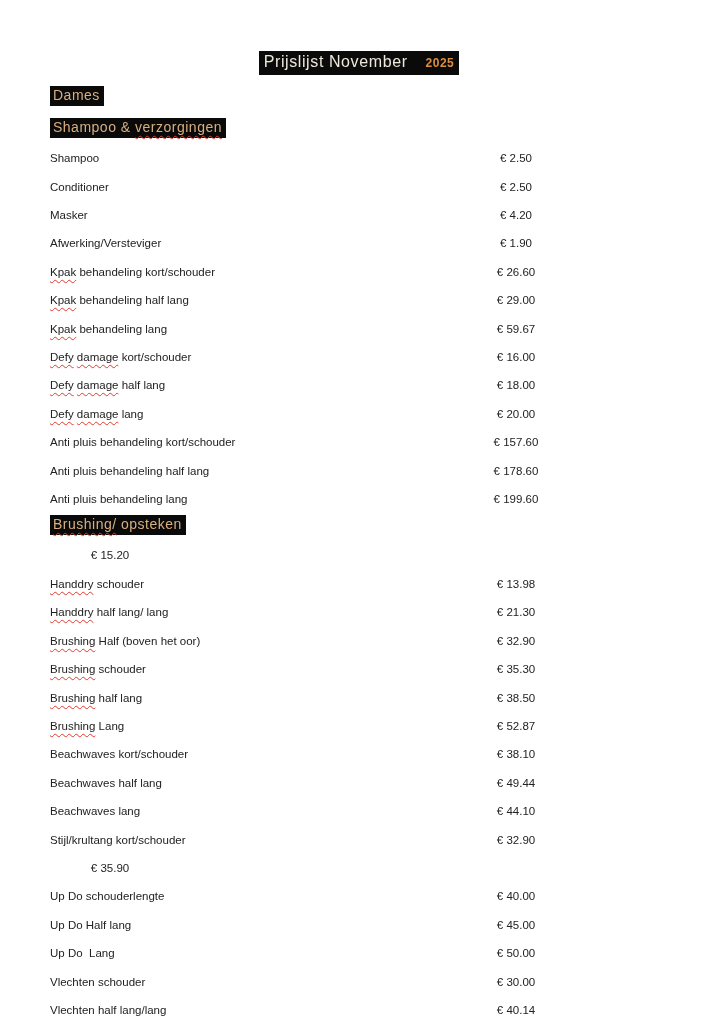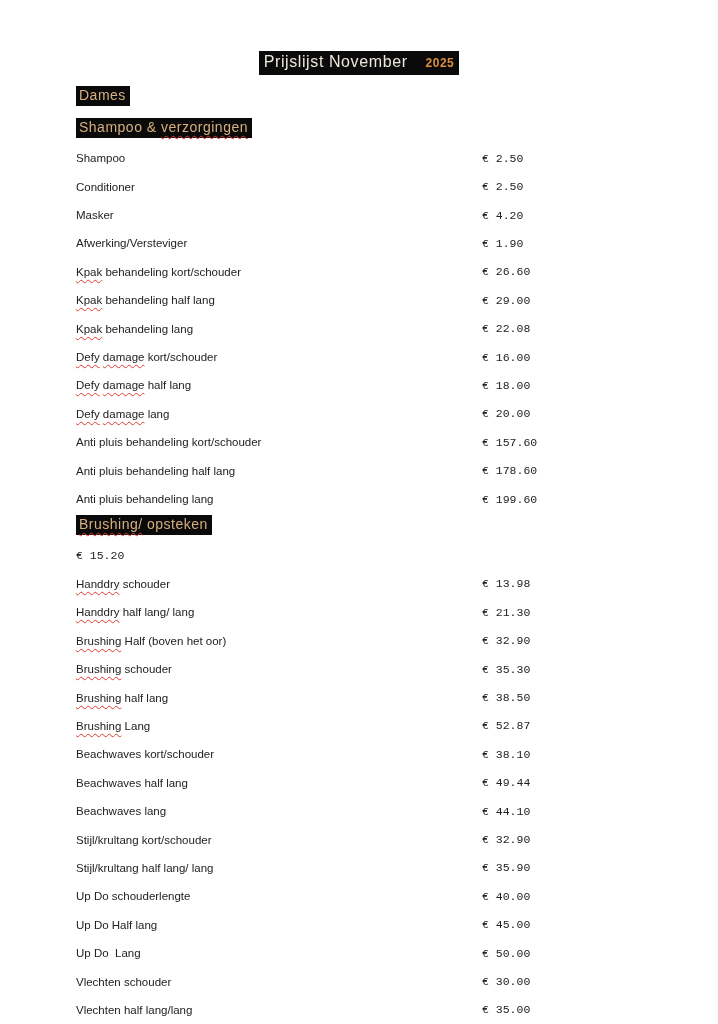--- a/index.html
+++ b/index.html
@@ -30,21 +30,21 @@
     font-size: 16px;
     letter-spacing: 0.6px;
   }
   .title-year {
     color: var(--year-text, #DD8E3E);
     font-size: 12px;
     font-weight: bold;
     margin-left: 18px;
     letter-spacing: 0.5px;
   }
-  .content { margin-left: 76px; }
+  .content { margin-left: 50px; }
   .doc-subtitle-wrap { margin-top: 11px; }
   .highlight {
     display: inline-block;
     background: var(--header-bg, #0a0a0a);
     color: var(--header-text, #D8AF7F);
     font-size: 14px;
     letter-spacing: 0.5px;
     padding: 2px 4px 3px 3px;
     line-height: 15px;
   }
@@ -56,24 +56,24 @@
     height: 28.42px;
   }
   .row .label {
     flex: 0 0 406px;
     font-size: 11.5px;
     color: var(--body-text, #222222);
     white-space: pre;
   }
   .row .price {
     width: 120px;
+    text-align: center;
     font-size: 11.5px;
     color: var(--body-text, #222222);
     white-space: pre;
-    font-family: Liberation Mono, monospace;
   }
   .sq {
     text-decoration-line: underline;
     text-decoration-style: wavy;
     text-decoration-color: var(--squiggle, #E03B30);
     text-decoration-thickness: 1px;
     text-underline-offset: 3px;
   }
 </style>
 </head>
@@ -111,21 +111,21 @@
         <div class="row">
           <span class="label"><span class="sq">Kpak</span><span> </span><span>behandeling</span><span> </span><span>kort/schouder</span></span>
           <span class="price">€ 26.60</span>
         </div>
         <div class="row">
           <span class="label"><span class="sq">Kpak</span><span> </span><span>behandeling</span><span> </span><span>half</span><span> </span><span>lang</span></span>
           <span class="price">€ 29.00</span>
         </div>
         <div class="row">
           <span class="label"><span class="sq">Kpak</span><span> </span><span>behandeling</span><span> </span><span>lang</span></span>
-          <span class="price">€ 22.08</span>
+          <span class="price">€ 59.67</span>
         </div>
         <div class="row">
           <span class="label"><span class="sq">Defy</span><span> </span><span class="sq">damage</span><span> </span><span>kort/schouder</span></span>
           <span class="price">€ 16.00</span>
         </div>
         <div class="row">
           <span class="label"><span class="sq">Defy</span><span> </span><span class="sq">damage</span><span> </span><span>half</span><span> </span><span>lang</span></span>
           <span class="price">€ 18.00</span>
         </div>
         <div class="row">
@@ -182,39 +182,38 @@
         </div>
         <div class="row">
           <span class="label"><span>Beachwaves</span><span> </span><span>lang</span></span>
           <span class="price">€ 44.10</span>
         </div>
         <div class="row">
           <span class="label"><span>Stijl/krultang</span><span> </span><span>kort/schouder</span></span>
           <span class="price">€ 32.90</span>
         </div>
         <div class="row">
-          <span class="label"><span>Stijl/krultang</span><span> </span><span>half</span><span> </span><span>lang/</span><span> </span><span>lang</span></span>
           <span class="price">€ 35.90</span>
         </div>
         <div class="row">
           <span class="label"><span>Up</span><span> </span><span>Do</span><span> </span><span>schouderlengte</span></span>
           <span class="price">€ 40.00</span>
         </div>
         <div class="row">
           <span class="label"><span>Up</span><span> </span><span>Do</span><span> </span><span>Half</span><span> </span><span>lang</span></span>
           <span class="price">€ 45.00</span>
         </div>
         <div class="row">
           <span class="label"><span>Up</span><span> </span><span>Do</span><span>  </span><span>Lang</span></span>
           <span class="price">€ 50.00</span>
         </div>
         <div class="row">
           <span class="label"><span>Vlechten</span><span> </span><span>schouder</span></span>
           <span class="price">€ 30.00</span>
         </div>
         <div class="row">
           <span class="label"><span>Vlechten</span><span> </span><span>half</span><span> </span><span>lang/lang</span></span>
-          <span class="price">€ 35.00</span>
+          <span class="price">€ 40.14</span>
         </div>
       </div>
   </div>
 
 </div>
 
 </body></html>

